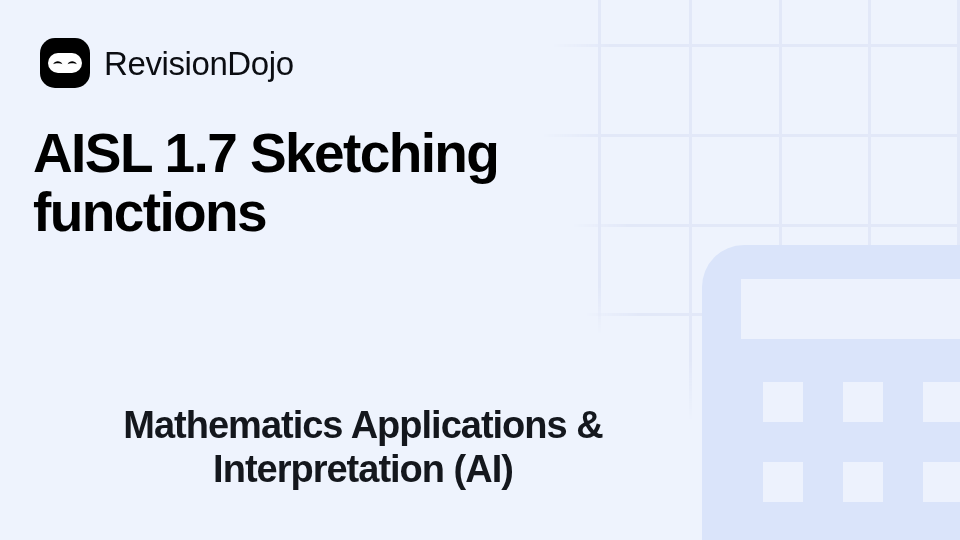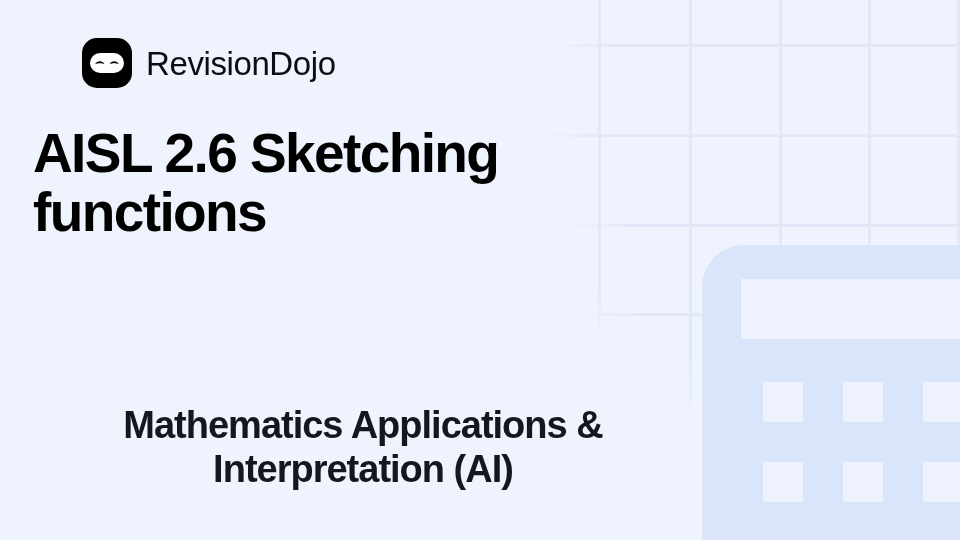--- a/index.html
+++ b/index.html
@@ -77,21 +77,20 @@
   }
 
   
   .logo {
     position: absolute;
     left: 40px;
     top: 38px;
     display: flex;
     align-items: center;
     gap: 14px;
-    margin-left: 42px;
   }
   .logo-mark {
     width: 50px;
     height: 50px;
     background: #000000;
     border-radius: 15px;
     display: flex;
     align-items: center;
     justify-content: center;
     flex: none;
@@ -171,17 +170,17 @@
     <div class="logo-mark">
       <svg width="34" height="20" viewBox="0 0 34 20" aria-hidden="true">
         <rect x="0" y="0" width="34" height="20" rx="10" fill="#ffffff"></rect>
         <path d="M5.2 11.2 C7.0 7.4, 12.6 7.4, 14.4 11.2 C12.2 9.9, 7.4 9.9, 5.2 11.2 Z" fill="#000000"></path>
         <path d="M19.6 11.2 C21.4 7.4, 27.0 7.4, 28.8 11.2 C26.6 9.9, 21.8 9.9, 19.6 11.2 Z" fill="#000000"></path>
       </svg>
     </div>
     <div class="logo-text">RevisionDojo</div>
   </div>
 
-  <h1 class="title">AISL 2.6 Sketching functions</h1>
+  <h1 class="title">AISL 1.7 Sketching functions</h1>
 
   <h2 class="subtitle">Mathematics Applications &amp; Interpretation (AI)</h2>
 
 </div>
 
 </body></html>

